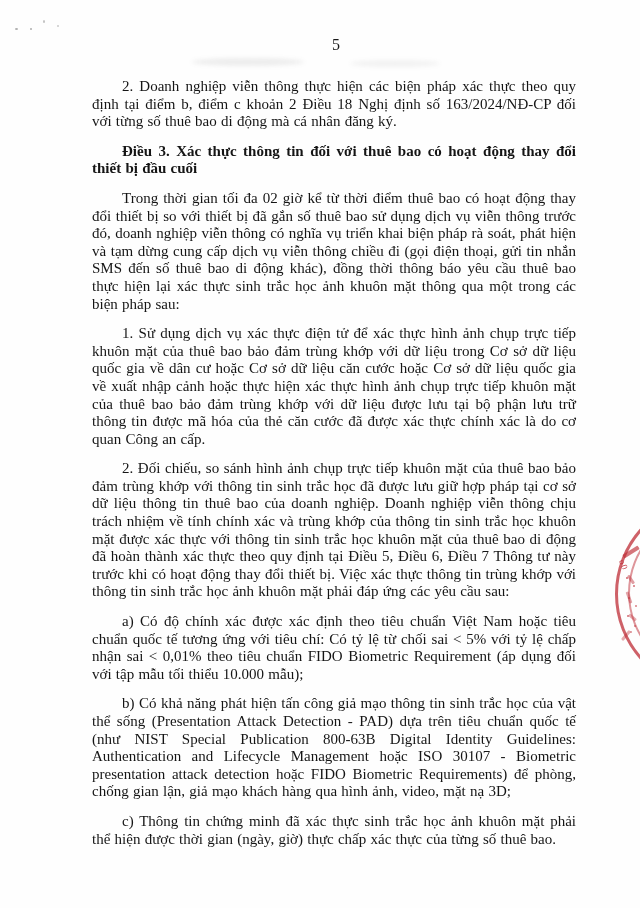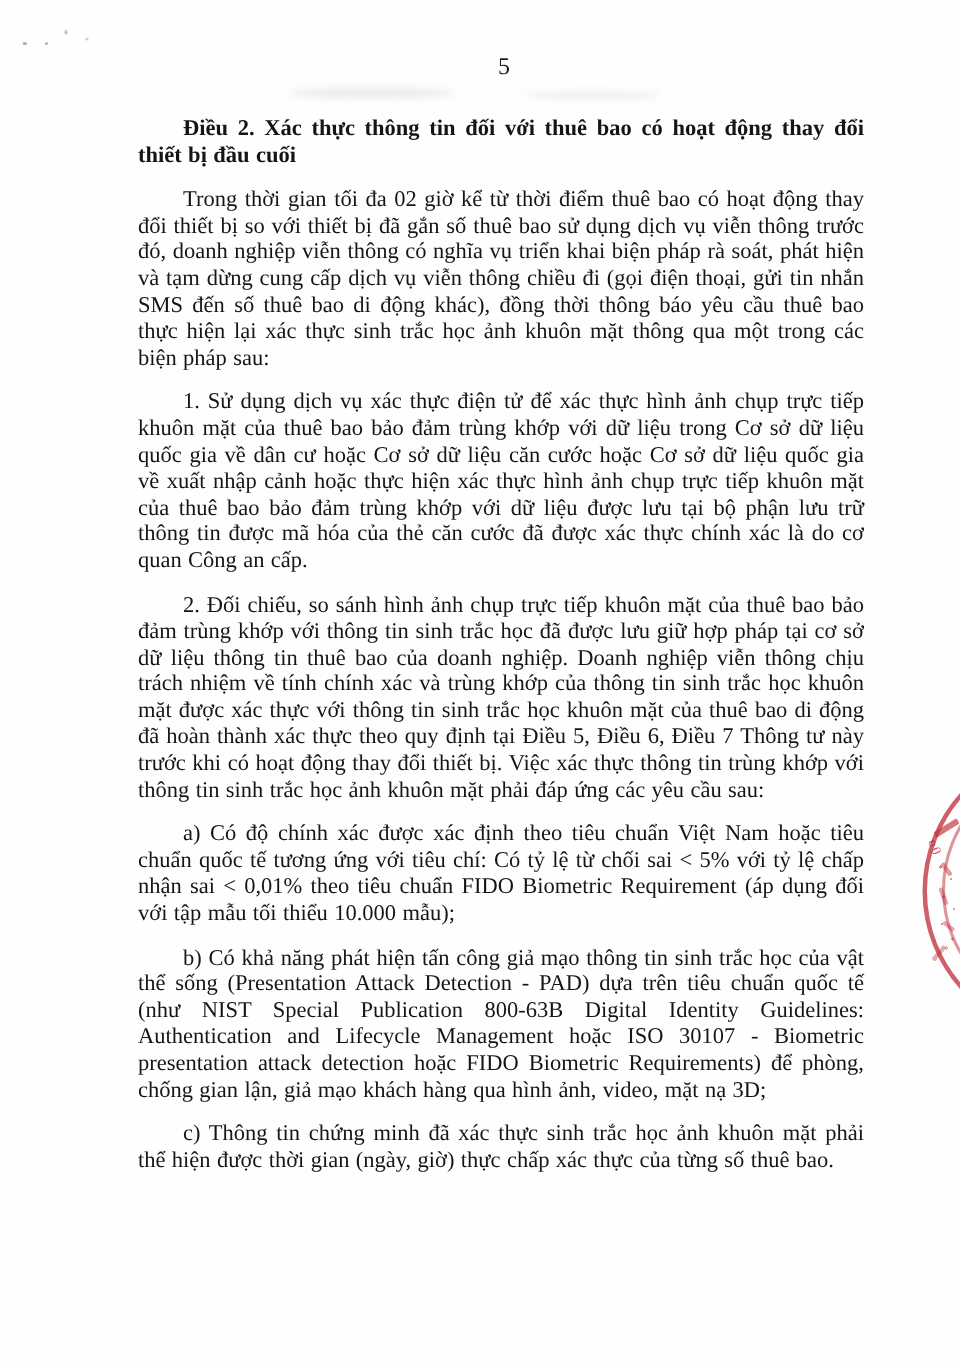--- a/index.html
+++ b/index.html
@@ -96,21 +96,22 @@
   <div class="speck s2"></div>
   <div class="speck s3"></div>
   <div class="speck s4"></div>
 
   <div class="page-number">5</div>
 
   <div class="smudge m1"></div>
   <div class="smudge m2"></div>
 
   <div class="body-column">
-    <p class="para heading">Điều 2. Xác thực thông tin đối với thuê bao có hoạt động thay đổi thiết bị đầu cuối</p>
+    <p class="para">2. Doanh nghiệp viễn thông thực hiện các biện pháp xác thực theo quy định tại điểm b, điểm c khoản 2 Điều 18 Nghị định số 163/2024/NĐ-CP đối với từng số thuê bao di động mà cá nhân đăng ký.</p>
+    <p class="para heading">Điều 3. Xác thực thông tin đối với thuê bao có hoạt động thay đổi thiết bị đầu cuối</p>
     <p class="para">Trong thời gian tối đa 02 giờ kể từ thời điểm thuê bao có hoạt động thay đổi thiết bị so với thiết bị đã gắn số thuê bao sử dụng dịch vụ viễn thông trước đó, doanh nghiệp viễn thông có nghĩa vụ triển khai biện pháp rà soát, phát hiện và tạm dừng cung cấp dịch vụ viễn thông chiều đi (gọi điện thoại, gửi tin nhắn SMS đến số thuê bao di động khác), đồng thời thông báo yêu cầu thuê bao thực hiện lại xác thực sinh trắc học ảnh khuôn mặt thông qua một trong các biện pháp sau:</p>
     <p class="para">1. Sử dụng dịch vụ xác thực điện tử để xác thực hình ảnh chụp trực tiếp khuôn mặt của thuê bao bảo đảm trùng khớp với dữ liệu trong Cơ sở dữ liệu quốc gia về dân cư hoặc Cơ sở dữ liệu căn cước hoặc Cơ sở dữ liệu quốc gia về xuất nhập cảnh hoặc thực hiện xác thực hình ảnh chụp trực tiếp khuôn mặt của thuê bao bảo đảm trùng khớp với dữ liệu được lưu tại bộ phận lưu trữ thông tin được mã hóa của thẻ căn cước đã được xác thực chính xác là do cơ quan Công an cấp.</p>
     <p class="para">2. Đối chiếu, so sánh hình ảnh chụp trực tiếp khuôn mặt của thuê bao bảo đảm trùng khớp với thông tin sinh trắc học đã được lưu giữ hợp pháp tại cơ sở dữ liệu thông tin thuê bao của doanh nghiệp. Doanh nghiệp viễn thông chịu trách nhiệm về tính chính xác và trùng khớp của thông tin sinh trắc học khuôn mặt được xác thực với thông tin sinh trắc học khuôn mặt của thuê bao di động đã hoàn thành xác thực theo quy định tại Điều 5, Điều 6, Điều 7 Thông tư này trước khi có hoạt động thay đổi thiết bị. Việc xác thực thông tin trùng khớp với thông tin sinh trắc học ảnh khuôn mặt phải đáp ứng các yêu cầu sau:</p>
     <p class="para">a) Có độ chính xác được xác định theo tiêu chuẩn Việt Nam hoặc tiêu chuẩn quốc tế tương ứng với tiêu chí: Có tỷ lệ từ chối sai &lt; 5% với tỷ lệ chấp nhận sai &lt; 0,01% theo tiêu chuẩn FIDO Biometric Requirement (áp dụng đối với tập mẫu tối thiểu 10.000 mẫu);</p>
     <p class="para">b) Có khả năng phát hiện tấn công giả mạo thông tin sinh trắc học của vật thể sống (Presentation Attack Detection - PAD) dựa trên tiêu chuẩn quốc tế (như NIST Special Publication 800-63B Digital Identity Guidelines: Authentication and Lifecycle Management hoặc ISO 30107 - Biometric presentation attack detection hoặc FIDO Biometric Requirements) để phòng, chống gian lận, giả mạo khách hàng qua hình ảnh, video, mặt nạ 3D;</p>
     <p class="para">c) Thông tin chứng minh đã xác thực sinh trắc học ảnh khuôn mặt phải thể hiện được thời gian (ngày, giờ) thực chấp xác thực của từng số thuê bao.</p>
   </div>
 
   <div class="stamp-fragment">
     <div class="stamp-arc-outer"></div>

